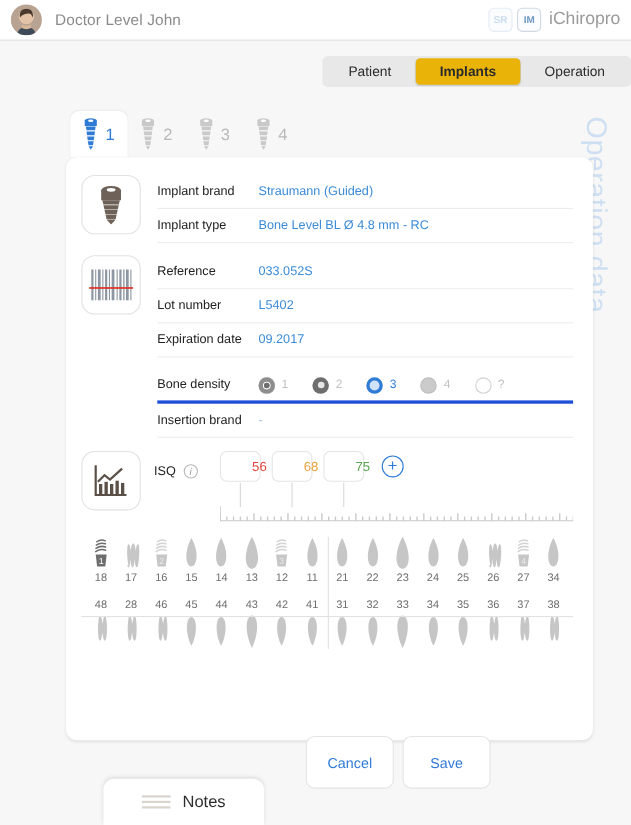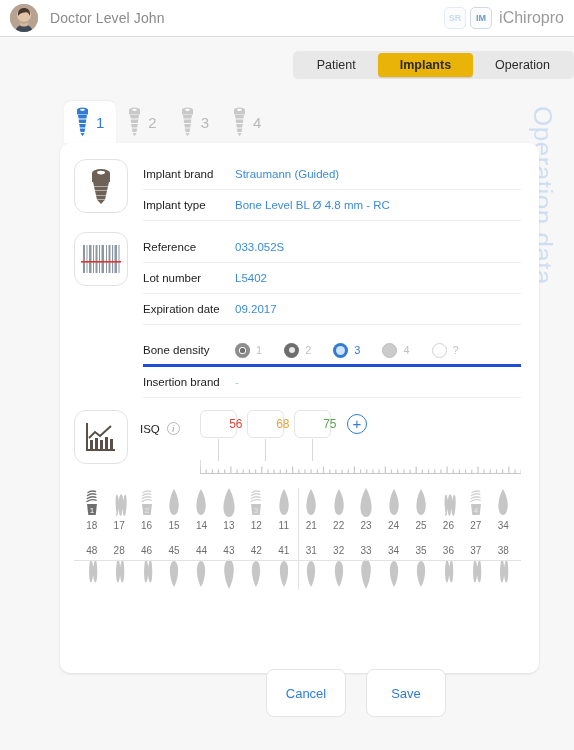--- a/index.html
+++ b/index.html
@@ -237,21 +237,21 @@
   }
 
   
   .footer {
     position: absolute;
     left: 0; right: 0; bottom: 0;
     height: 95px;
   }
   .btn-row {
     position: absolute; right: 128px; top: 14px;
-    display: flex; gap: 20px;
+    display: flex; gap: 8px;
   }
   .btn {
     width: 80px; height: 48px;
     background: #fff;
     border: 1px solid #e4e4e4;
     border-radius: 8px;
     color: #2f7bd6;
     font-size: 13px;
     display: flex; align-items: center; justify-content: center;
     cursor: pointer;
@@ -763,13 +763,21 @@
         </div>
     </div>
   </div>
 </div>
 
 <div class="footer">
   <div class="btn-row">
     <div class="btn">Cancel</div>
     <div class="btn">Save</div>
   </div>
+  <div class="notes-panel">
+    <span class="hamburger">
+        <i></i>
+        <i></i>
+        <i></i>
+      </span>
+    <span class="notes-label">Notes</span>
+  </div>
 </div>
 
 </body></html>

